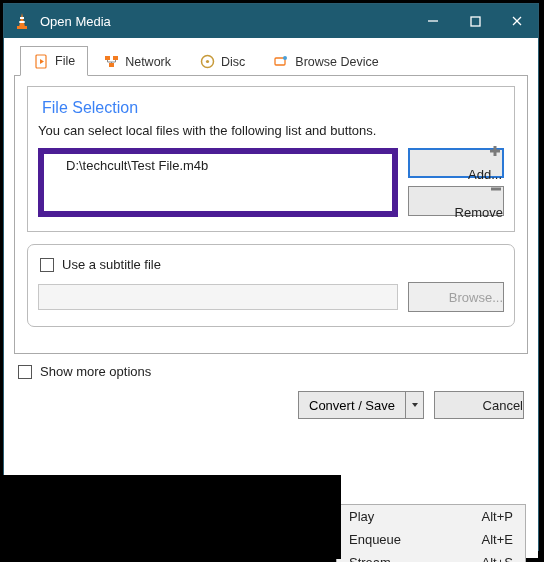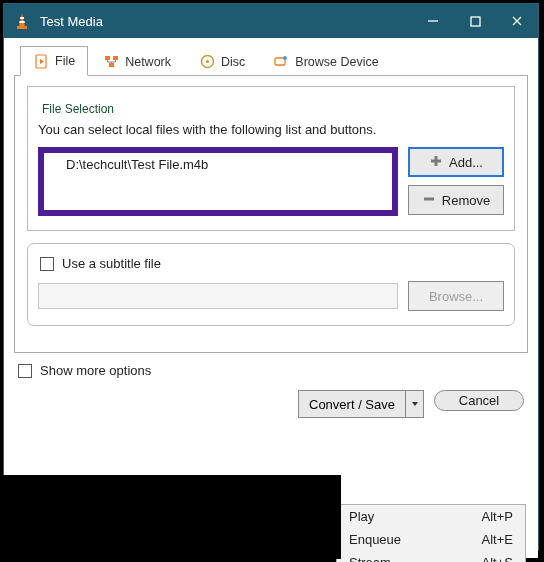--- a/index.html
+++ b/index.html
@@ -93,22 +93,22 @@
       padding: 10px 12px 14px 12px;
       position: relative;
       z-index: 1;
     }
     .fieldset {
       border: 1px solid #bbb;
       padding: 12px 10px 14px 10px;
       margin-bottom: 12px;
     }
     .fieldset-legend {
-      font-size: 12px;
-      color: #14532d;
+      font-size: 16px;
+      color: #3b82f6;
       margin-top: -20px;
       background: #fff;
       display: inline-block;
       padding: 0 4px;
       margin-bottom: 6px;
     }
     .subtext {
       font-size: 13px;
       color: #222;
       margin-bottom: 10px;
@@ -132,24 +132,25 @@
       gap: 8px;
     }
     .btn {
       height: 30px;
       min-width: 96px;
       border: 1px solid #888;
       background: #e9e9e9;
       font-size: 13px;
       color: #222;
       display: flex;
-      align-items: center;
+      align-items: flex-end;
       justify-content: center;
       gap: 6px;
       cursor: pointer;
+      flex-direction: column;
     }
     .btn.highlighted {
       border: 2px solid #2a78d6;
     }
     .checkbox-row {
       display: flex;
       align-items: center;
       gap: 8px;
       font-size: 13px;
       color: #222;
@@ -245,21 +246,21 @@
 <div class="window">
   <div class="titlebar">
     <span class="cone-icon">
       <svg viewBox="0 0 20 20" width="20" height="20">
         <polygon points="10,2 13,16 7,16" fill="#f47c20"></polygon>
         <rect x="5" y="15" width="10" height="3" fill="#f47c20"></rect>
         <rect x="8" y="6" width="4" height="2" fill="#fff"></rect>
         <rect x="7.3" y="10" width="5.4" height="2" fill="#fff"></rect>
       </svg>
     </span>
-    <span class="title-text">Test Media</span>
+    <span class="title-text">Open Media</span>
     <div class="win-controls">
       <div class="win-btn">
         <svg width="12" height="12" viewBox="0 0 12 12">
             <line x1="1" y1="6" x2="11" y2="6" stroke="#fff" stroke-width="1.3"></line>
           </svg>
       </div>
       <div class="win-btn">
         <svg width="11" height="11" viewBox="0 0 11 11">
             <rect x="1" y="1" width="9" height="9" fill="none" stroke="#fff" stroke-width="1.3"></rect>
           </svg>
@@ -371,21 +372,21 @@
       <div class="split-btn">
         <div class="main">
           <span>Convert / Save</span>
         </div>
         <div class="arrow">
           <svg width="8" height="8" viewBox="0 0 8 8">
               <polygon points="1,2 7,2 4,6" fill="#333"></polygon>
             </svg>
         </div>
       </div>
-      <div class="btn" style="min-width:90px;height:21px;border-radius:13px;">
+      <div class="btn" style="min-width:90px;height:28px;">
         <span>Cancel</span>
       </div>
     </div>
 
     <div class="dropdown">
       <div class="dropdown-item">
         <span>Play</span>
         <span>Alt+P</span>
       </div>
       <div class="dropdown-item">

